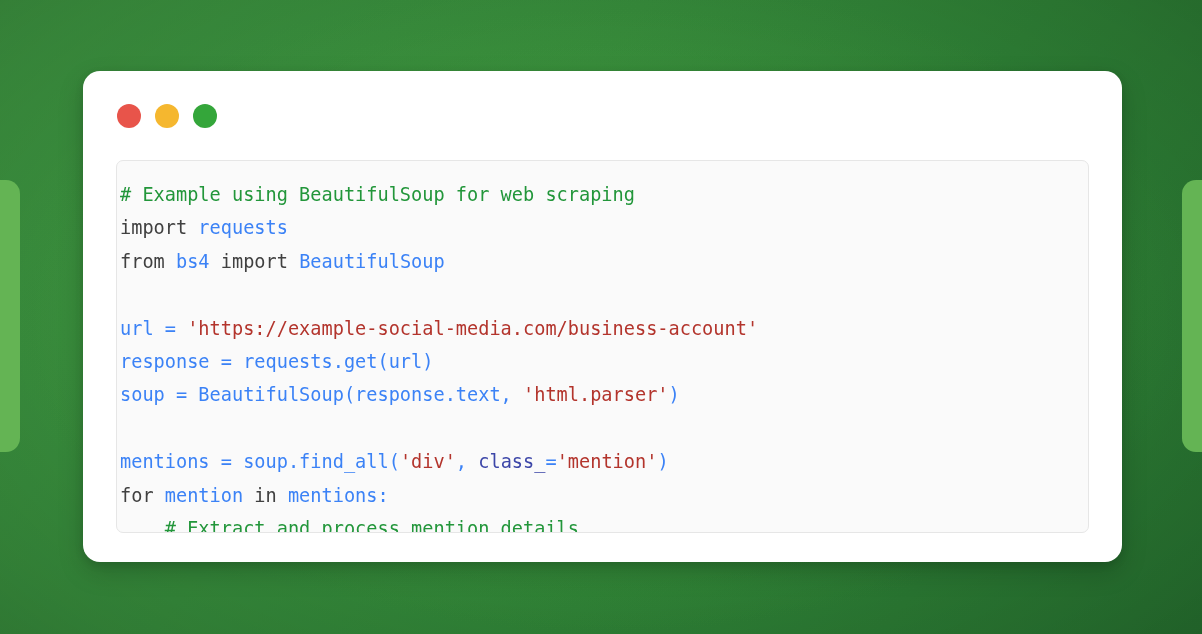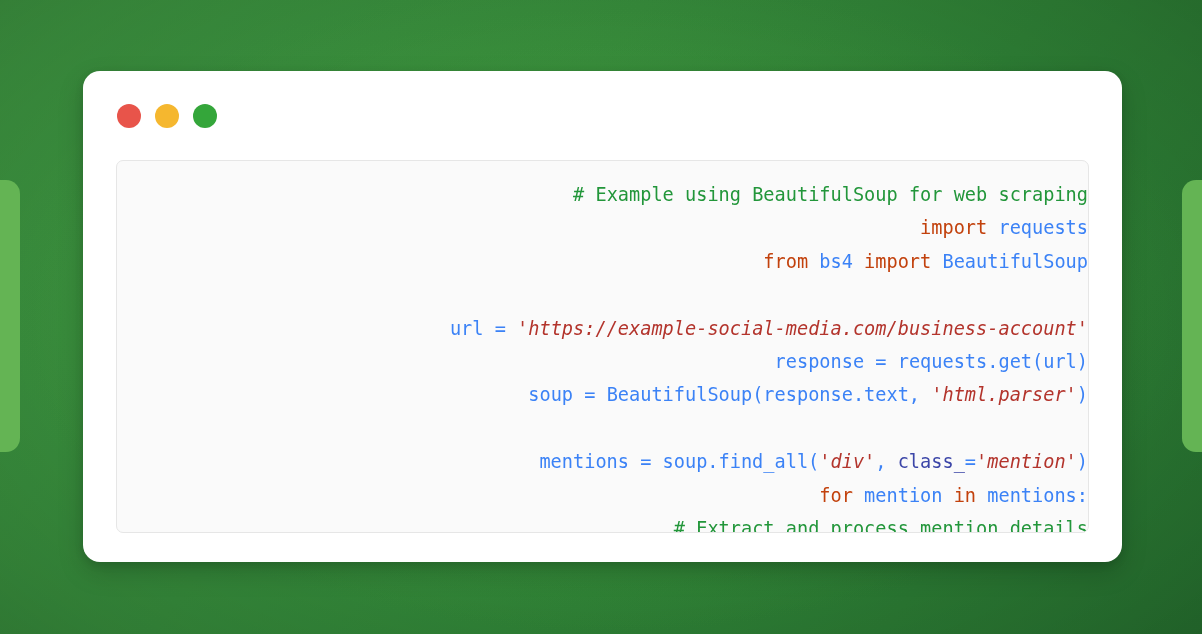--- a/index.html
+++ b/index.html
@@ -100,26 +100,26 @@
   .code-pre {
     margin: 0;
     padding: 17px 0 0 3px;
     font-family: "DejaVu Sans Mono", "Liberation Mono", monospace;
     font-size: 18.6px;
     line-height: 33.4px;
     color: #24292e;
     white-space: pre;
     letter-spacing: 0px;
   }
-  .code-line { display: block; min-height: 33.4px; text-align: right; }
+  .code-line { display: block; min-height: 33.4px; }
 
   
   .tok-comment { color: #22963a; }
-  .tok-keyword { color: #c2410c; }
-  .tok-string  { color: #b3342c; font-style: italic; }
+  .tok-keyword { color: #404040; }
+  .tok-string  { color: #b3342c; }
   .tok-kwarg   { color: #3c46a8; }
   .tok-plain   { color: #3b82f6; }
 </style>
 </head>
 <body>
 
 <div id="stage">
 
   <div class="bg"></div>
   <div class="bg-vignette"></div>

